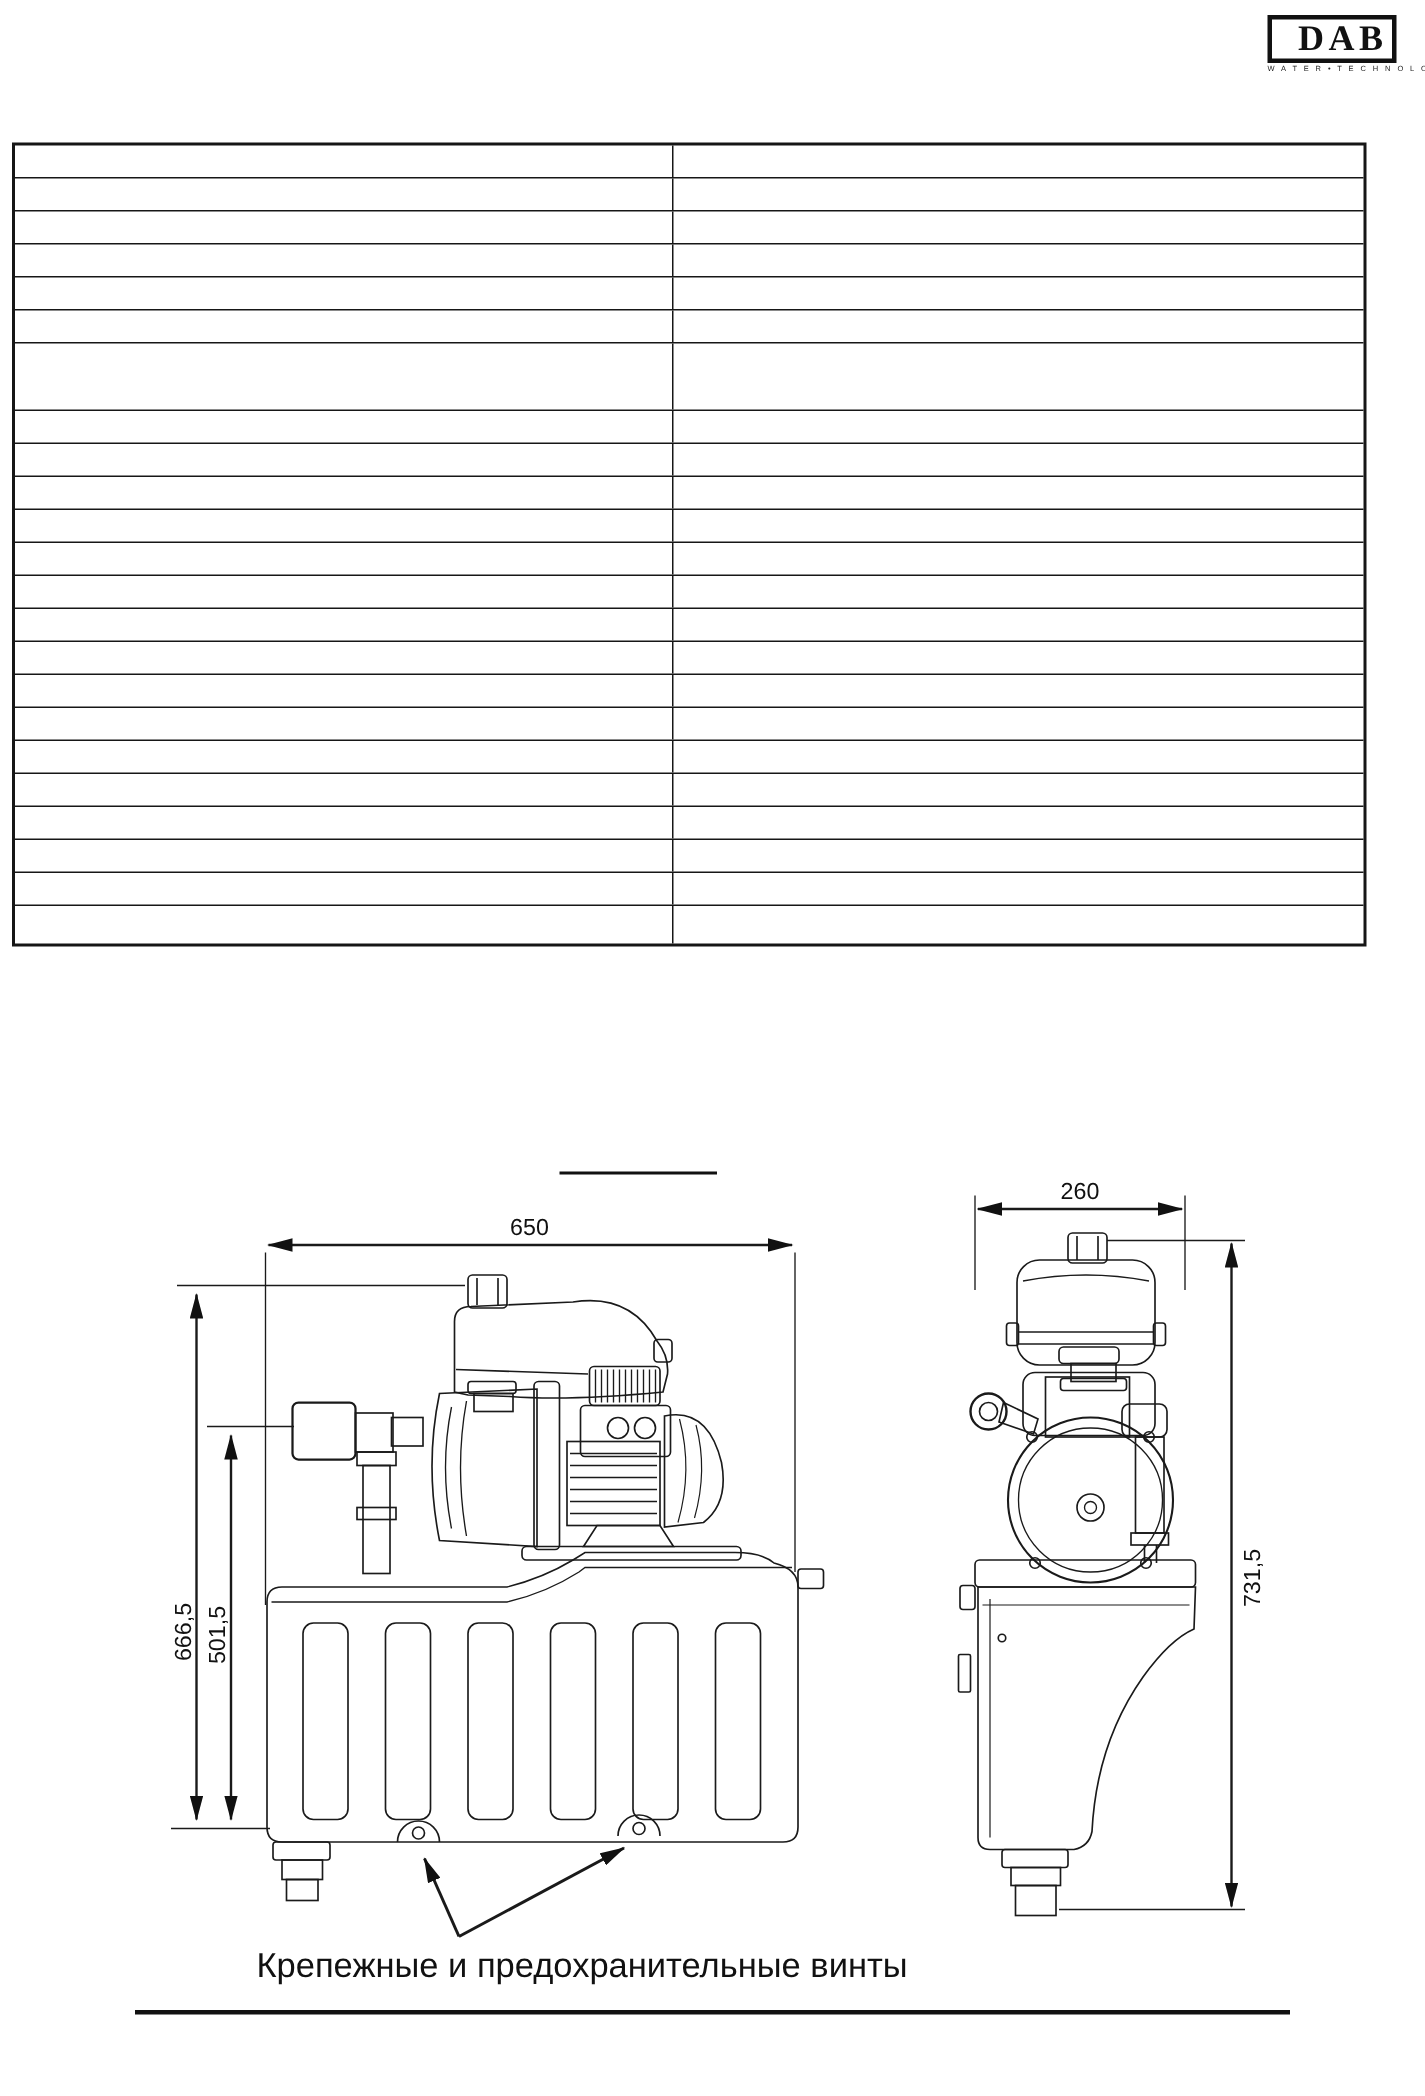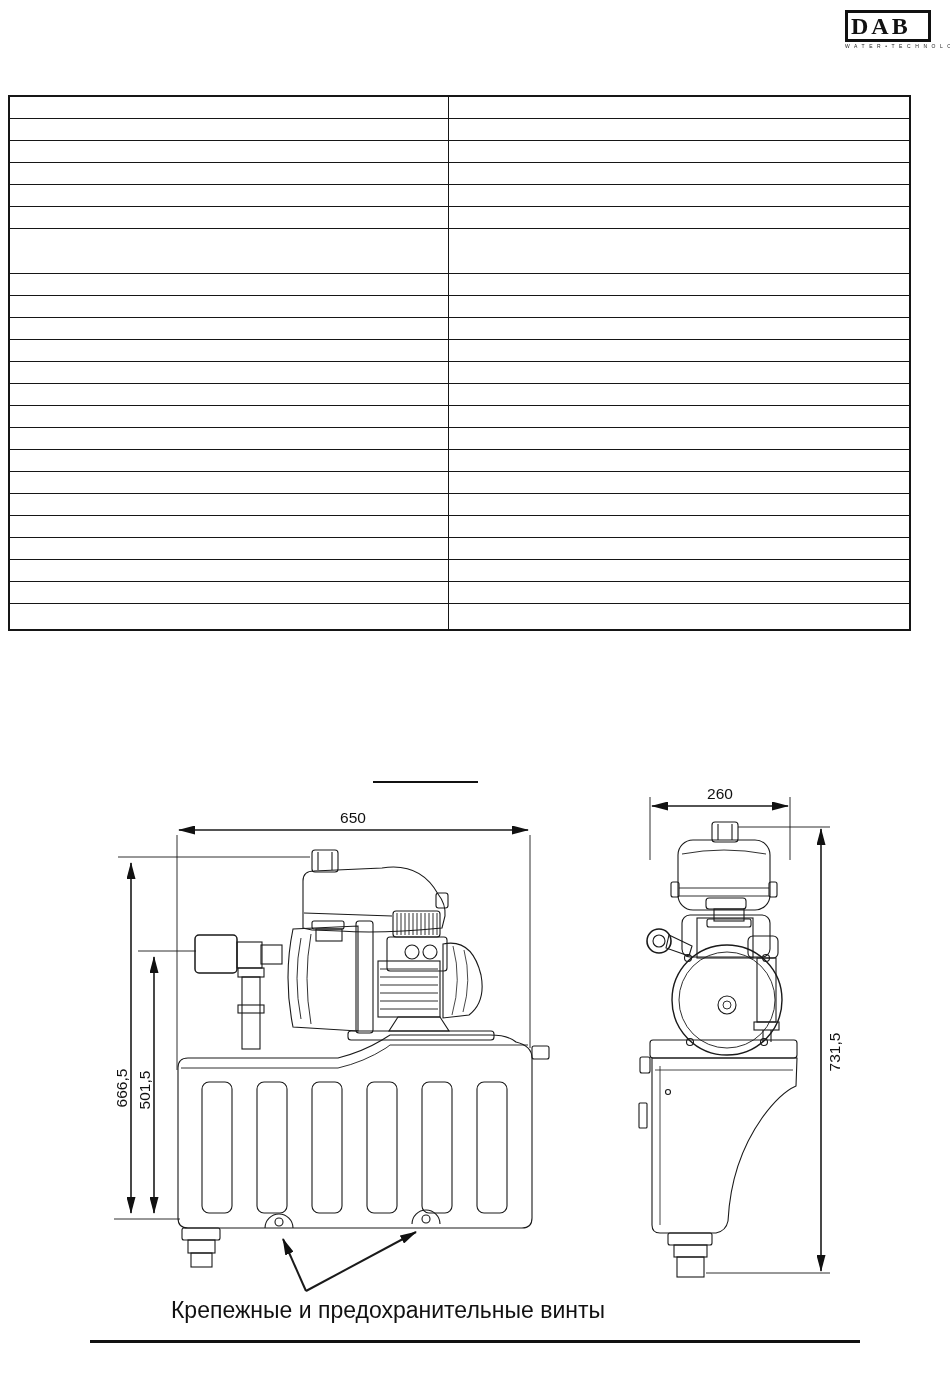--- a/index.html
+++ b/index.html
@@ -1,21 +1,21 @@
 <!DOCTYPE html>
 <html><head>
 <meta charset="utf-8">
 <style>
   html,body{margin:0;padding:0;}
   body{
     width:950px;height:1397px;position:relative;background:#ffffff;
     font-family:"Liberation Sans", sans-serif;color:#111;overflow:hidden;
   }
   
-  .logo{position:absolute;left:845px;top:10px;width:86px;text-align:left;}
+  .logo{position:absolute;left:845px;top:10px;width:86px;text-align:right;}
   .logo-box{
     border:3px solid #111;padding:0 3px;display:block;
     font-family:"Liberation Serif", serif;font-weight:bold;
     font-size:24px;line-height:26px;letter-spacing:3px;color:#111;
   }
   .logo-sub{
     display:block;margin-top:1px;font-size:5px;letter-spacing:1.6px;
     color:#222;white-space:nowrap;
   }
   

